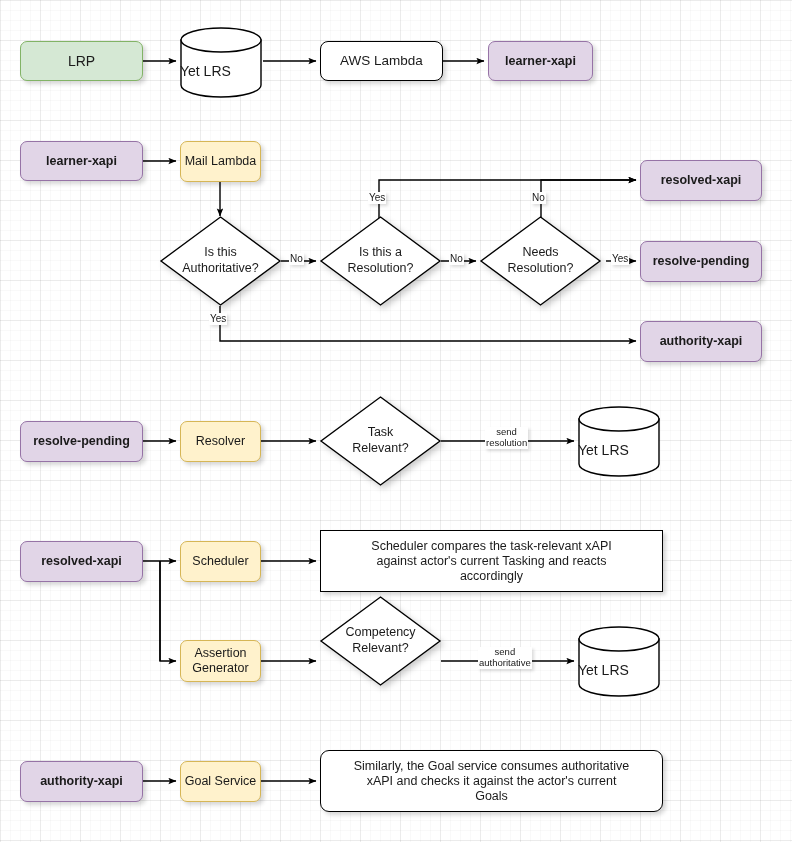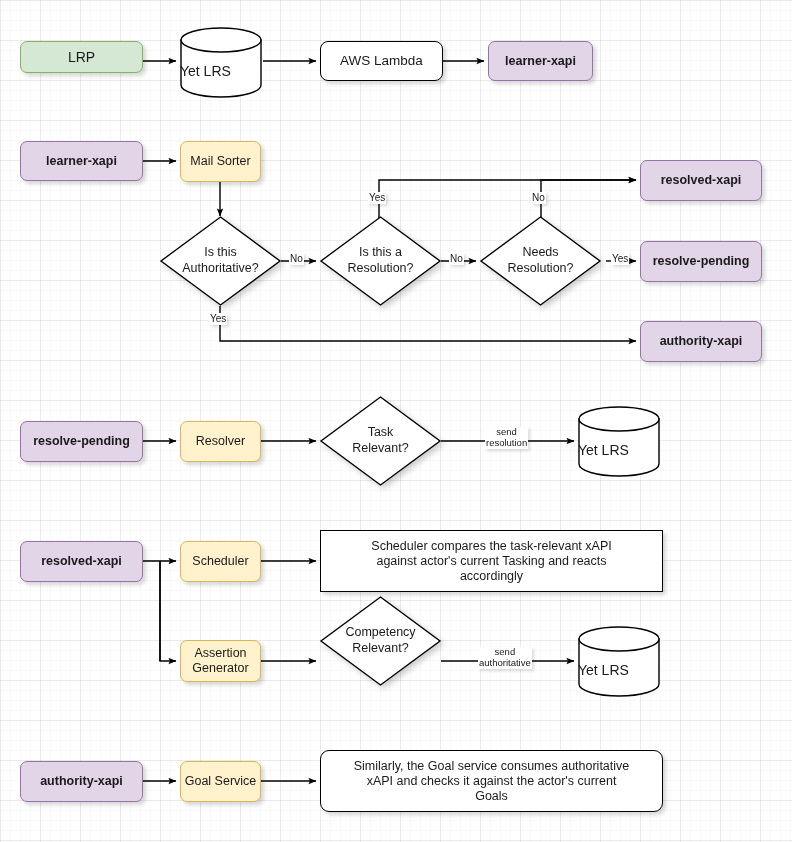--- a/index.html
+++ b/index.html
@@ -167,21 +167,21 @@
       <path d="M261,661 L316,661"></path>
       <path d="M441,661 L574,661"></path>
 
       <path d="M143,781 L176,781"></path>
       <path d="M261,781 L316,781"></path>
     </g>
 
     <path d="M160,561 L160,661" stroke="#000000" stroke-width="1.4" fill="none"></path>
   </svg>
 
-  <div class="node rounded source-green" style="left:20px; top:41px; width:123px; height:32px;">
+  <div class="node rounded source-green" style="left:20px; top:41px; width:123px; height:40px;">
     <span>LRP</span>
   </div>
 
   <div class="cyl-wrap" style="left:180px; top:27px; width:82px; height:71px;">
     <svg width="82" height="71" viewBox="0 0 82 71">
       <path d="M1,13 L1,58 A40,12 0 0 0 81,58 L81,13 Z" fill="#ffffff" stroke="#000000" stroke-width="1.4"></path>
       <ellipse cx="41" cy="13" rx="40" ry="12" fill="#ffffff" stroke="#000000" stroke-width="1.4"></ellipse>
     </svg>
     <div class="cyl-label" style="top:36px;">Yet LRS</div>
   </div>
@@ -192,21 +192,21 @@
 
   <div class="node rounded topic-purple" style="left:488px; top:41px; width:105px; height:40px;">
     <span>learner-xapi</span>
   </div>
 
   <div class="node rounded topic-purple" style="left:20px; top:141px; width:123px; height:40px;">
     <span>learner-xapi</span>
   </div>
 
   <div class="node rounded service-yellow" style="left:180px; top:141px; width:81px; height:41px;">
-    <span>Mail Sorter</span>
+    <span>Mail Lambda</span>
   </div>
 
   <div class="diamond-wrap" style="left:160px; top:216px; width:121px; height:90px;">
     <svg width="121" height="90" viewBox="0 0 121 90">
       <path d="M60.5,1 L120,45 L60.5,89 L1,45 Z" fill="#ffffff" stroke="#000000" stroke-width="1.4" style="filter:drop-shadow(3px 3px 3px rgba(0,0,0,0.2))"></path>
     </svg>
     <div class="diamond-label">Is this
 Authoritative?</div>
   </div>
 

